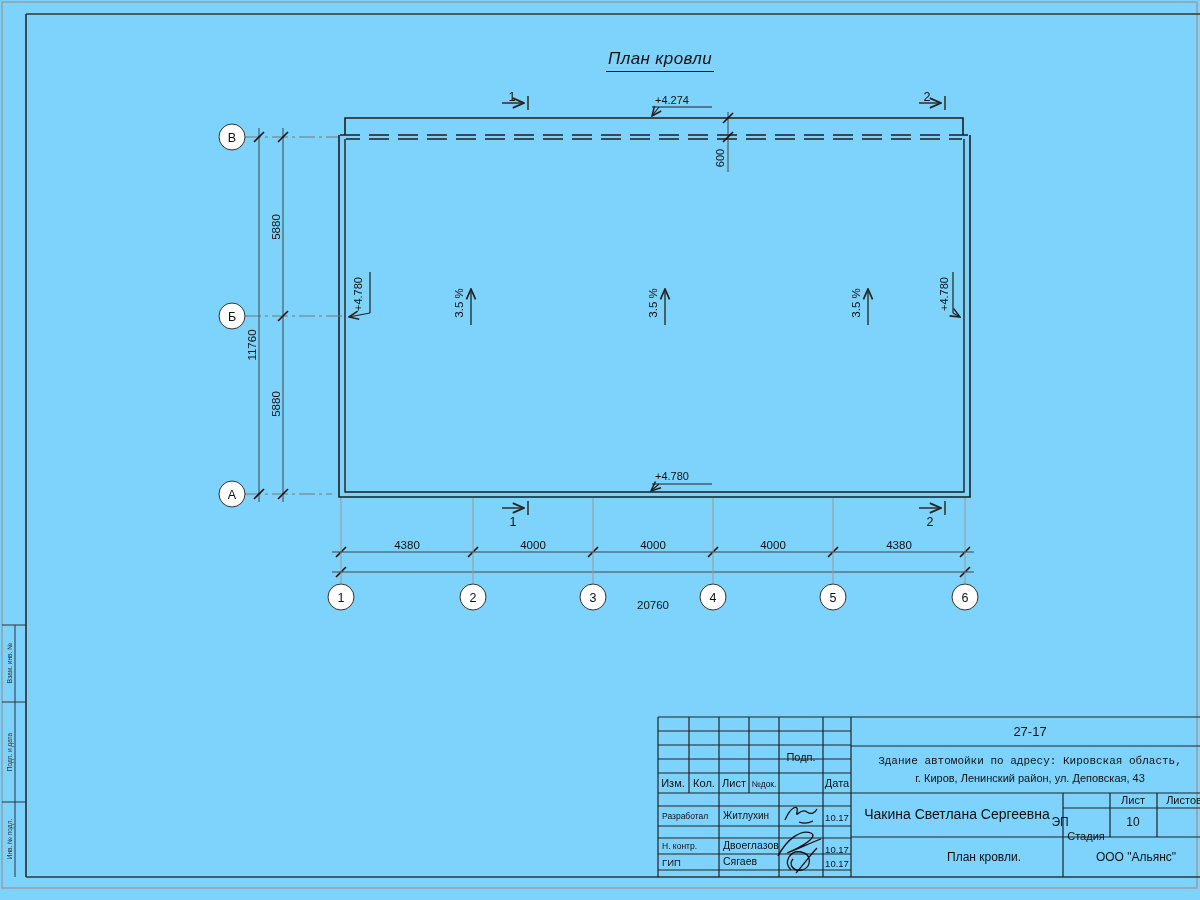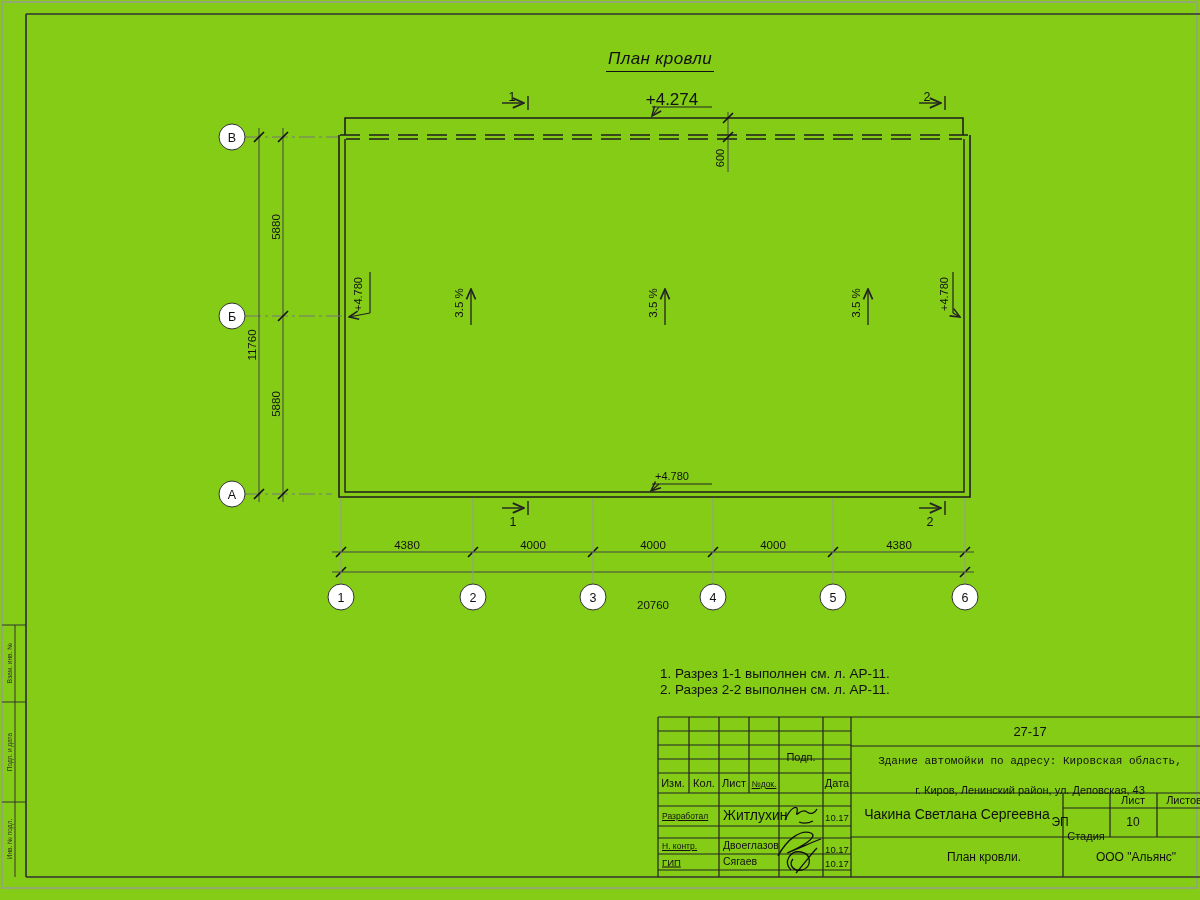--- a/index.html
+++ b/index.html
@@ -1,29 +1,29 @@
 <!DOCTYPE html>
 <html><head>
 <meta charset="utf-8">
 <style>
   html,body{margin:0;padding:0;background:#fff;}
-  .page{position:relative;width:1200px;height:900px;background:#84cc16;overflow:hidden;
+  .page{position:relative;width:1200px;height:900px;background:#7dd3fc;overflow:hidden;
         font-family:"Liberation Sans", sans-serif;color:#111;}
   .lbl{position:absolute;white-space:nowrap;transform:translate(-50%,-50%);font-size:11.5px;color:#111;}
   .lbl.left{transform:translate(0,-50%);}
   .rot{position:absolute;white-space:nowrap;transform:translate(-50%,-50%) rotate(-90deg);font-size:11.5px;color:#111;}
   .title{position:absolute;left:560px;top:49px;width:200px;text-align:center;
          font-size:17px;font-style:italic;letter-spacing:.4px;}
   .title span{display:inline-block;border-bottom:1.3px solid #111;padding:0 2px 2px 2px;}
   .notes{position:absolute;left:660px;top:666px;font-size:13.5px;line-height:15.5px;}
   .axis-circle{position:absolute;width:27px;height:27px;box-sizing:border-box;border:1.4px solid #333;
         border-radius:50%;background:#fff;display:flex;align-items:center;justify-content:center;
         font-size:12.5px;transform:translate(-50%,-50%);}
   .tb{font-size:11px;}
-  .tb-small{font-size:8.5px;text-decoration:underline;}
+  .tb-small{font-size:8.5px;}
   .strip{position:absolute;white-space:nowrap;transform:translate(-50%,-50%) rotate(-90deg);
          font-size:6.5px;color:#333;}
   svg.draw{position:absolute;left:0;top:0;}
 </style>
 </head>
 <body>
 
 <div class="page">
 
   <svg class="draw" width="1200" height="900" viewBox="0 0 1200 900">
@@ -201,53 +201,49 @@
   <div class="rot" style="left:276px;top:404px;">5880</div>
   <div class="rot" style="left:252px;top:345px;">11760</div>
 
   <div class="lbl" style="left:407px;top:545px;">4380</div>
   <div class="lbl" style="left:533px;top:545px;">4000</div>
   <div class="lbl" style="left:653px;top:545px;">4000</div>
   <div class="lbl" style="left:773px;top:545px;">4000</div>
   <div class="lbl" style="left:899px;top:545px;">4380</div>
   <div class="lbl" style="left:653px;top:565px;margin-top:40px;">20760</div>
 
-  <div class="lbl" style="left:672px;top:100px;font-size:17px;">+4.274</div>
+  <div class="lbl" style="left:672px;top:100px;font-size:11px;">+4.274</div>
   <div class="lbl" style="left:672px;top:476px;font-size:11px;">+4.780</div>
   <div class="rot" style="left:358px;top:294px;font-size:11px;">+4.780</div>
   <div class="rot" style="left:944px;top:294px;font-size:11px;">+4.780</div>
   <div class="rot" style="left:720px;top:158px;font-size:11px;">600</div>
 
   <div class="rot" style="left:459px;top:303px;">3.5 %</div>
   <div class="rot" style="left:653px;top:303px;">3.5 %</div>
   <div class="rot" style="left:856px;top:303px;">3.5 %</div>
 
   <div class="lbl" style="left:512px;top:97px;font-size:12.5px;">1</div>
   <div class="lbl" style="left:927px;top:97px;font-size:12.5px;">2</div>
   <div class="lbl" style="left:513px;top:522px;font-size:12.5px;">1</div>
   <div class="lbl" style="left:930px;top:522px;font-size:12.5px;">2</div>
 
-  <div class="notes">
-    <div>1. Разрез 1-1 выполнен см. л. АР-11.</div>
-    <div>2. Разрез 2-2 выполнен см. л. АР-11.</div>
-  </div>
 
   <div class="lbl tb" style="left:1030px;top:731px;font-size:13px;">27-17</div>
   <div class="lbl tb" style="left:1030px;top:761px;font-family:Liberation Mono, monospace;">Здание автомойки по адресу: Кировская область,</div>
-  <div class="lbl tb" style="left:1030px;top:778px;margin-top:12px;">г. Киров, Ленинский район, ул. Деповская, 43</div>
+  <div class="lbl tb" style="left:1030px;top:778px;">г. Киров, Ленинский район, ул. Деповская, 43</div>
 
   <div class="lbl tb" style="left:673px;top:783px;">Изм.</div>
   <div class="lbl tb" style="left:704px;top:783px;">Кол.</div>
   <div class="lbl tb" style="left:734px;top:783px;">Лист</div>
   <div class="lbl tb tb-small" style="left:764px;top:784px;">№док.</div>
   <div class="lbl tb" style="left:801px;top:757px;">Подп.</div>
   <div class="lbl tb" style="left:837px;top:783px;">Дата</div>
 
   <div class="lbl left tb tb-small" style="left:662px;top:816px;">Разработал</div>
-  <div class="lbl left tb" style="left:723px;top:815px;font-size:14px;">Житлухин</div>
+  <div class="lbl left tb" style="left:723px;top:815px;font-size:10px;">Житлухин</div>
   <div class="lbl tb" style="left:837px;top:817px;font-size:9.5px;">10.17</div>
 
   <div class="lbl left tb tb-small" style="left:662px;top:846px;">Н. контр.</div>
   <div class="lbl left tb" style="left:723px;top:845px;font-size:10.5px;">Двоеглазов</div>
   <div class="lbl tb" style="left:837px;top:849px;font-size:9.5px;">10.17</div>
 
   <div class="lbl left tb tb-small" style="left:662px;top:862px;font-size:9.5px;">ГИП</div>
   <div class="lbl left tb" style="left:723px;top:861px;font-size:10.5px;">Сягаев</div>
   <div class="lbl tb" style="left:837px;top:863px;font-size:9.5px;">10.17</div>
 

